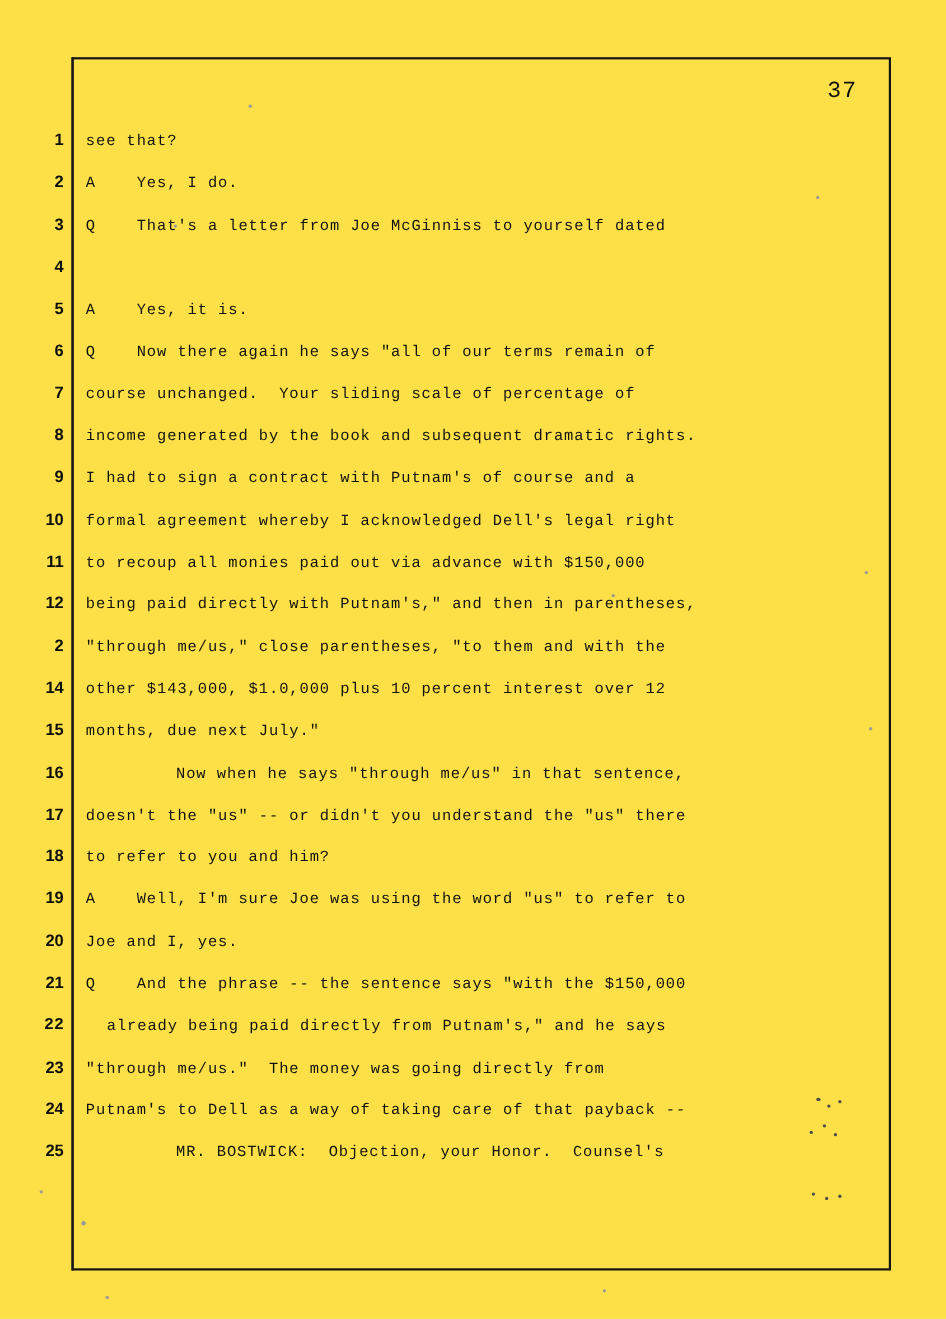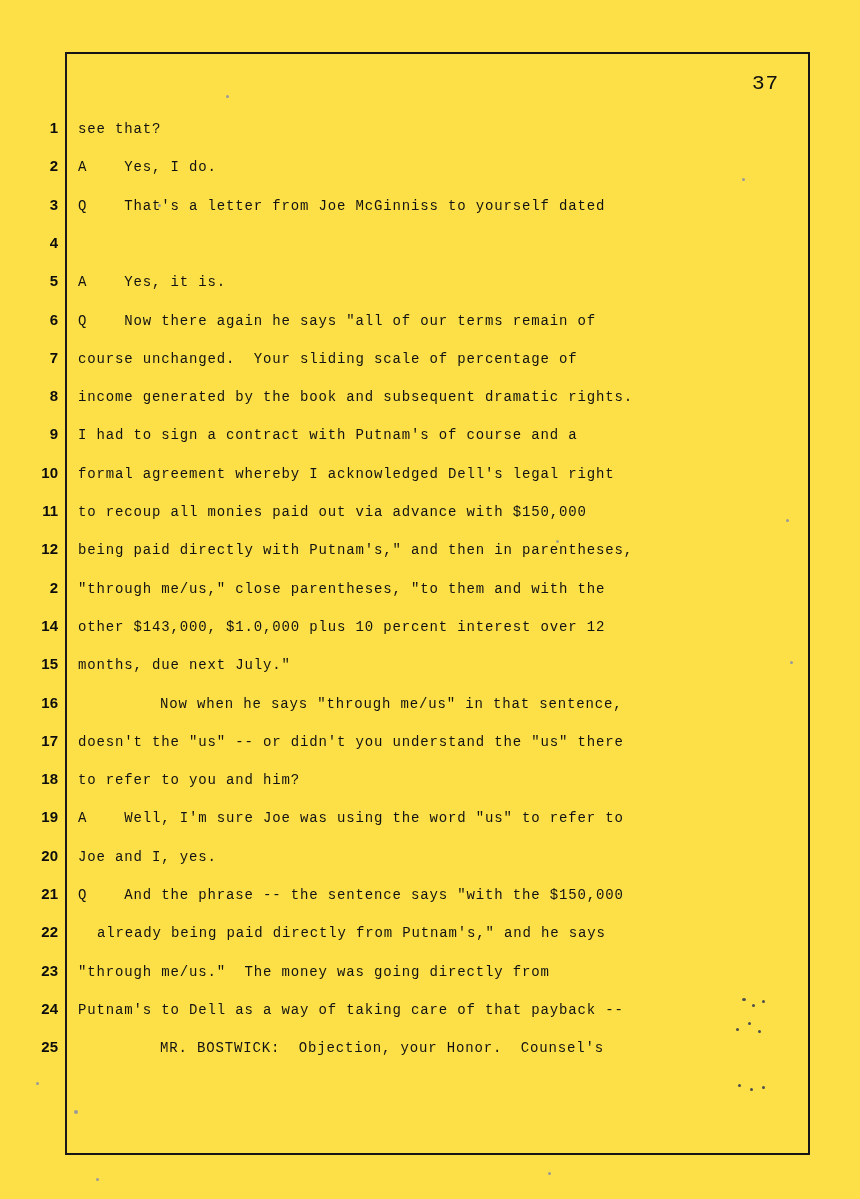--- a/index.html
+++ b/index.html
@@ -133,21 +133,21 @@
       <div class="line-number" style="top: 421px;">12</div>
       <div class="line-number" style="top: 460px;">2</div>
       <div class="line-number" style="top: 498px;">14</div>
       <div class="line-number" style="top: 536px;">15</div>
       <div class="line-number" style="top: 575px;">16</div>
       <div class="line-number" style="top: 613px;">17</div>
       <div class="line-number" style="top: 651px; margin-left: 44px;">18</div>
       <div class="line-number" style="top: 689px;">19</div>
       <div class="line-number" style="top: 728px;">20</div>
       <div class="line-number" style="top: 766px; padding-left: 25px;">21</div>
-      <div class="line-number" style="top: 804px;">22</div>
+      <div class="line-number" style="top: 804px; font-family: Liberation Mono, monospace;">22</div>
       <div class="line-number" style="top: 843px;">23</div>
       <div class="line-number" style="top: 881px;">24</div>
       <div class="line-number" style="top: 919px;">25</div>
     </div>
 
   <div id="transcript-body">
       <div class="t-line" style="top: 0px; padding-left: 0px;">see that?</div>
       <div class="t-line" style="top: 38px; padding-left: 0px;">A    Yes, I do.</div>
       <div class="t-line" style="top: 77px; padding-left: 0px;">Q    That's a letter from Joe McGinniss to yourself dated</div>
       <div class="t-line" style="top: 153px; padding-left: 0px;">A    Yes, it is.</div>

